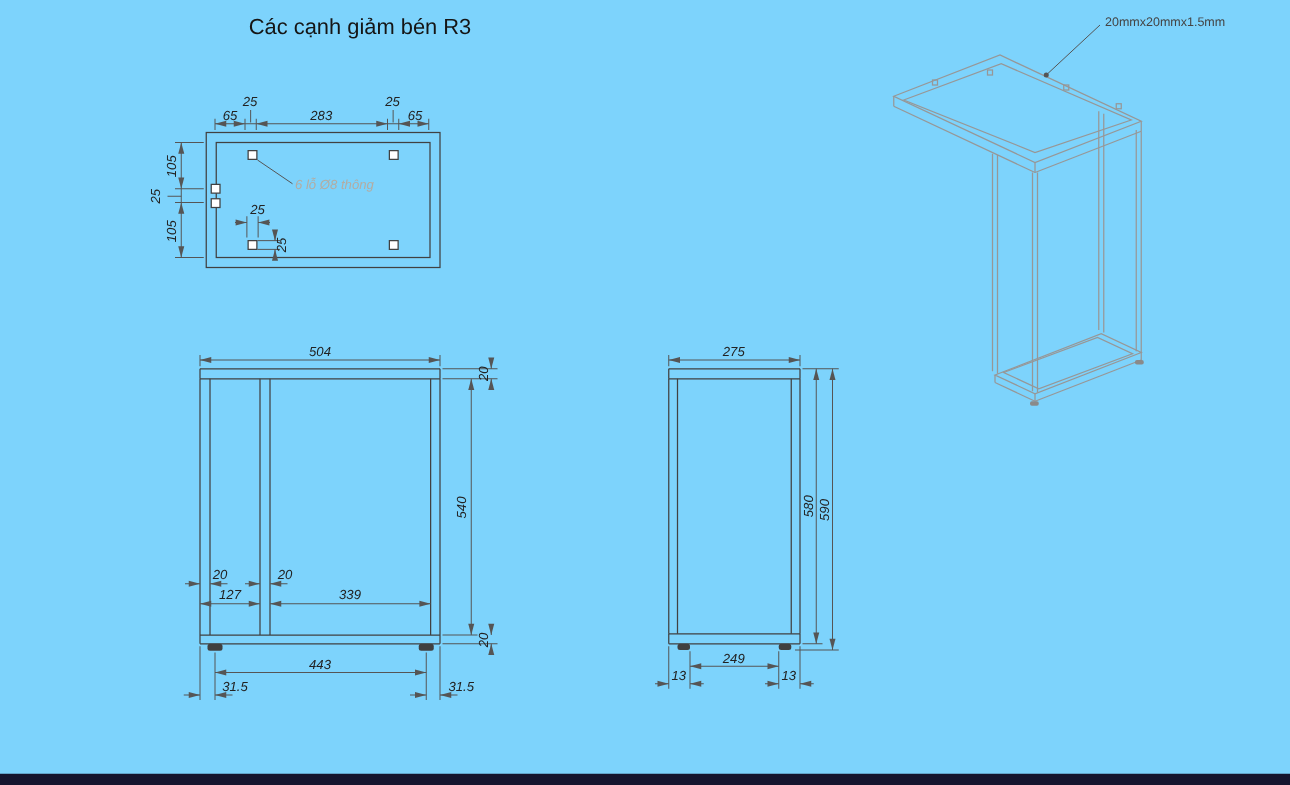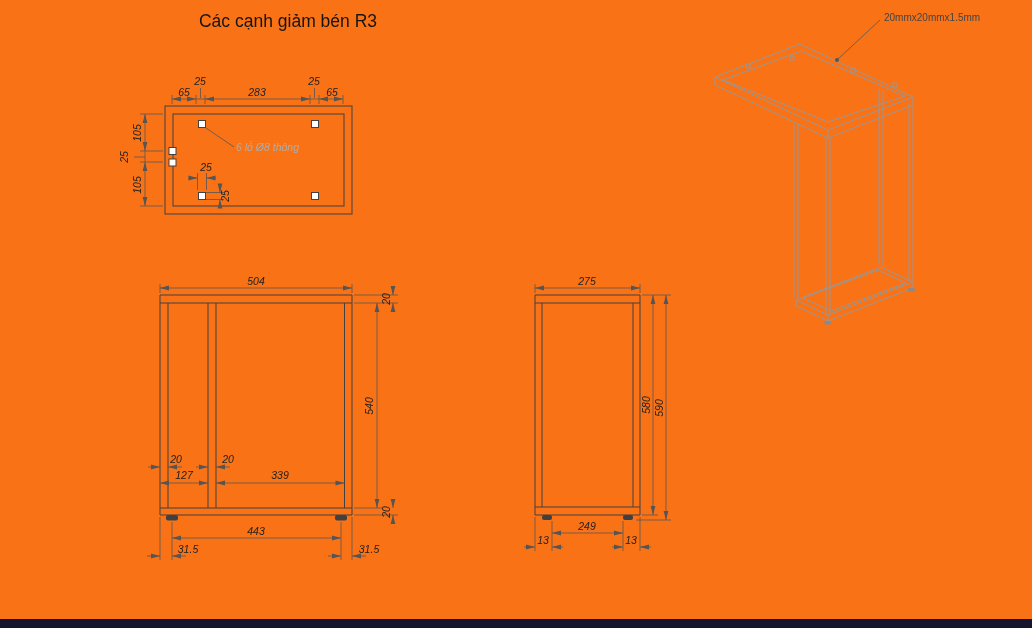--- a/index.html
+++ b/index.html
@@ -1,16 +1,16 @@
 <!DOCTYPE html>
 <html><head>
 <meta charset="utf-8">
 <style>
   html,body{margin:0;padding:0;background:#e8e8e8;}
-  #stage{position:relative;width:1032px;height:628px;background:#f97316;overflow:hidden;
+  #stage{position:relative;width:1032px;height:628px;background:#7dd3fc;overflow:hidden;
          font-family:"Liberation Sans",sans-serif;}
   svg{position:absolute;left:0;top:0;}
   .geo{stroke:#414141;stroke-width:1;fill:none;}
   .hole{stroke:#414141;stroke-width:1;fill:#ffffff;}
   .dim{stroke:#555555;stroke-width:0.8;fill:none;}
   .arr2{marker-start:url(#arw);marker-end:url(#arw);}
   .arrE{marker-end:url(#arw);}
   .arrS{marker-start:url(#arw);}
   .iso{stroke:#979797;stroke-width:1;fill:none;}
   .dimtxt{font:italic 10.5px "Liberation Sans",sans-serif;fill:#222222;text-anchor:middle;}

